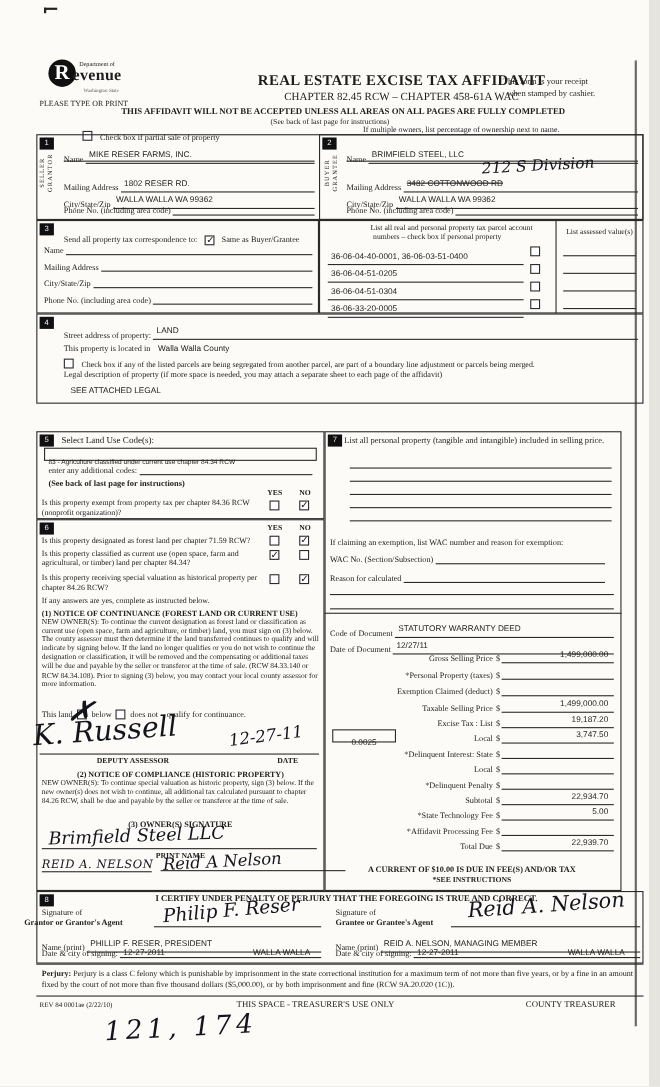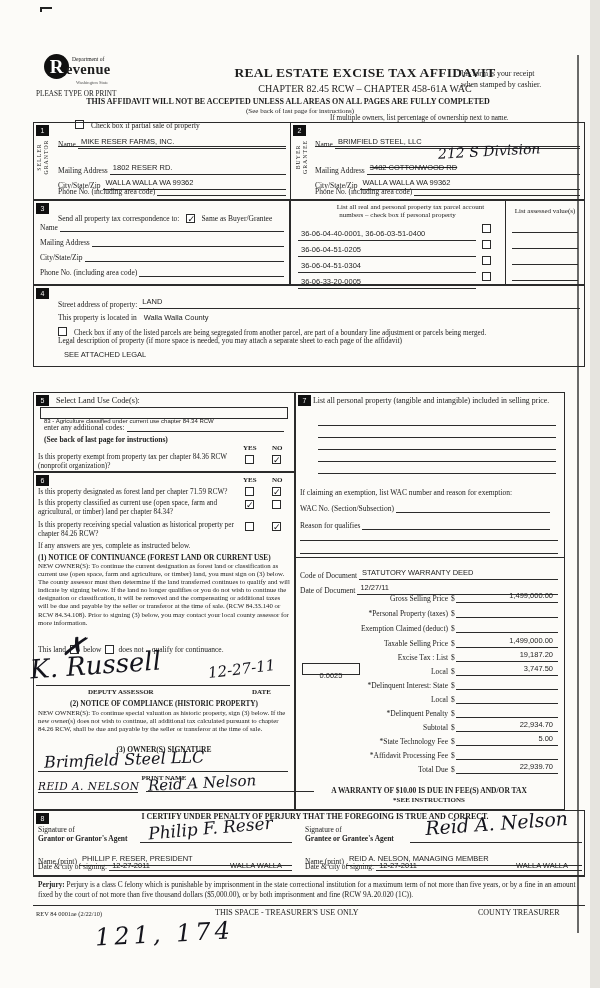--- a/index.html
+++ b/index.html
@@ -64,21 +64,21 @@
   <div class="logo-circle">R</div>
   <div class="abs lbl" style="left:72px;top:56px;font-size:5.6px;">Department of</div>
   <div class="abs" style="left:66px;top:61px;font-size:14.5px;font-weight:bold;letter-spacing:.3px;">evenue</div>
   <div class="abs" style="left:76px;top:80px;font-size:4.6px;color:#555;">Washington State</div>
   <div class="abs lbl" style="left:36px;top:90px;font-size:7.2px;">PLEASE TYPE OR PRINT</div>
 
   <div class="abs center bold" style="left:180px;top:65px;width:370px;font-size:13.5px;letter-spacing:.3px;">REAL ESTATE EXCISE TAX AFFIDAVIT</div>
   <div class="abs center" style="left:180px;top:83px;width:370px;font-size:10px;">CHAPTER 82.45 RCW – CHAPTER 458-61A WAC</div>
   <div class="abs lbl" style="left:457px;top:69px;font-size:7.8px;">This form is your receipt</div>
   <div class="abs lbl" style="left:461px;top:80px;font-size:7.8px;">when stamped by cashier.</div>
-  <div class="abs center bold" style="left:28px;top:97px;width:520px;font-size:8px;">THIS AFFIDAVIT WILL NOT BE ACCEPTED UNLESS ALL AREAS ON ALL PAGES ARE FULLY COMPLETED</div>
+  <div class="abs center bold" style="left:52px;top:97px;width:520px;font-size:8px;">THIS AFFIDAVIT WILL NOT BE ACCEPTED UNLESS ALL AREAS ON ALL PAGES ARE FULLY COMPLETED</div>
   <div class="abs center" style="left:40px;top:107px;width:520px;font-size:7px;">(See back of last page for instructions)</div>
 
   <div class="abs" style="left:75px;top:114px;">
     <span class="cb"></span>
     <span class="lbl" style="margin-left:3px;">Check box if partial sale of property</span>
   </div>
   <div class="abs lbl" style="left:330px;top:114px;font-size:7.2px;">If multiple owners, list percentage of ownership next to name.</div>
 
   <div class="box" style="left:33px;top:122px;width:552px;height:78px;"></div>
   <div class="box" style="left:290px;top:122px;width:295px;height:78px;"></div>
@@ -277,21 +277,21 @@
   <div class="u-line" style="left:318px;top:442px;width:238px;height:8px;"></div>
   <div class="u-line" style="left:318px;top:454px;width:238px;height:8px;"></div>
   <div class="u-line" style="left:318px;top:466px;width:238px;height:8px;"></div>
 
   <div class="abs lbl" style="left:300px;top:488px;font-size:7.5px;">If claiming an exemption, list WAC number and reason for exemption:</div>
   <div class="field" style="left:300px;top:503px;width:250px;">
     <span class="lbl lb">WAC No. (Section/Subsection)</span>
     <span class="u"></span>
   </div>
   <div class="field" style="left:300px;top:520px;width:250px;">
-    <span class="lbl lb">Reason for qualifies</span>
+    <span class="lbl lb">Reason for calculated</span>
     <span class="u"></span>
   </div>
   <div class="u-line" style="left:300px;top:533px;width:258px;height:8px;"></div>
   <div class="u-line" style="left:300px;top:546px;width:258px;height:8px;"></div>
 
   <div class="abs" style="left:295px;top:557px;width:270px;height:1px;background:#2b2b2b;"></div>
 
   <div class="field" style="left:300px;top:561px;width:258px;">
     <span class="lbl lb">Code of Document</span>
     <span class="u"><span class="sans val">STATUTORY WARRANTY DEED</span></span>
@@ -363,29 +363,29 @@
     <span class="money-label">*Affidavit Processing Fee</span>
     <span class="money-dollar">$</span>
     <span class="money-line"><span class="money-value"></span></span>
   </div>
   <div class="money-row" style="top:763px;">
     <span class="money-label">Total Due</span>
     <span class="money-dollar">$</span>
     <span class="money-line"><span class="money-value">22,939.70</span></span>
   </div>
 
-  <div class="abs center bold" style="left:300px;top:786px;width:258px;font-size:7.5px;">A WARRANTY OF $10.00 IS DUE IN FEE(S) AND/OR TAX</div>
+  <div class="abs center bold" style="left:300px;top:786px;width:258px;font-size:7.5px;">A CURRENT OF $10.00 IS DUE IN FEE(S) AND/OR TAX</div>
   <div class="abs center bold" style="left:300px;top:796px;width:258px;font-size:7px;">*SEE INSTRUCTIONS</div>
 
   <div class="box" style="left:33px;top:810px;width:552px;height:66px;"></div>
   <div class="badge" style="left:36px;top:813px;">8</div>
   <div class="abs center bold" style="left:90px;top:812px;width:450px;font-size:7.9px;">I CERTIFY UNDER PENALTY OF PERJURY THAT THE FOREGOING IS TRUE AND CORRECT.</div>
 
   <div class="abs lbl" style="left:38px;top:825px;">Signature of</div>
-  <div class="abs lbl bold" style="left:38px;top:834px;text-align:center;">Grantor or Grantor's Agent</div>
+  <div class="abs lbl bold" style="left:22px;top:834px;text-align:center;">Grantor or Grantor's Agent</div>
   <div class="u-line" style="left:140px;top:835px;width:152px;height:8px;"></div>
   <div class="abs hw" style="left:148px;top:818px;font-size:17px;transform:rotate(-5deg);">Philip F. Reser</div>
   <div class="field" style="left:38px;top:847px;width:254px;">
     <span class="lbl lb">Name (print)</span>
     <span class="u"><span class="sans val">PHILLIP F. RESER, PRESIDENT</span></span>
   </div>
   <div class="field" style="left:38px;top:861px;width:254px;">
     <span class="lbl lb">Date &amp; city of signing:</span>
     <span class="u" style="display:flex;justify-content:space-between;padding-right:10px;">
       <span class="sans val">12-27-2011</span>

